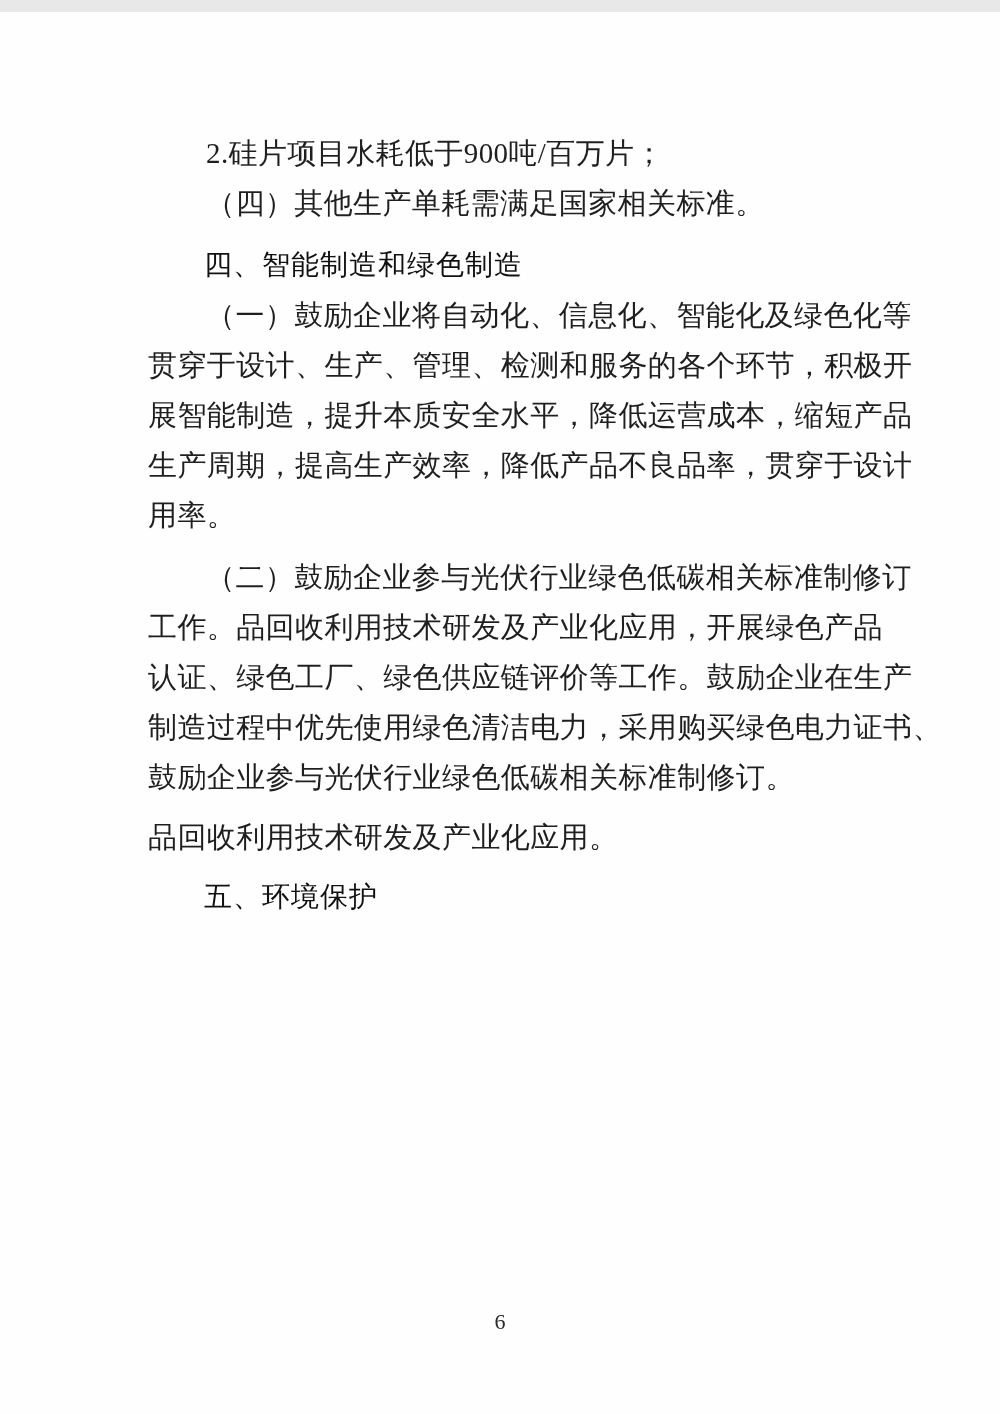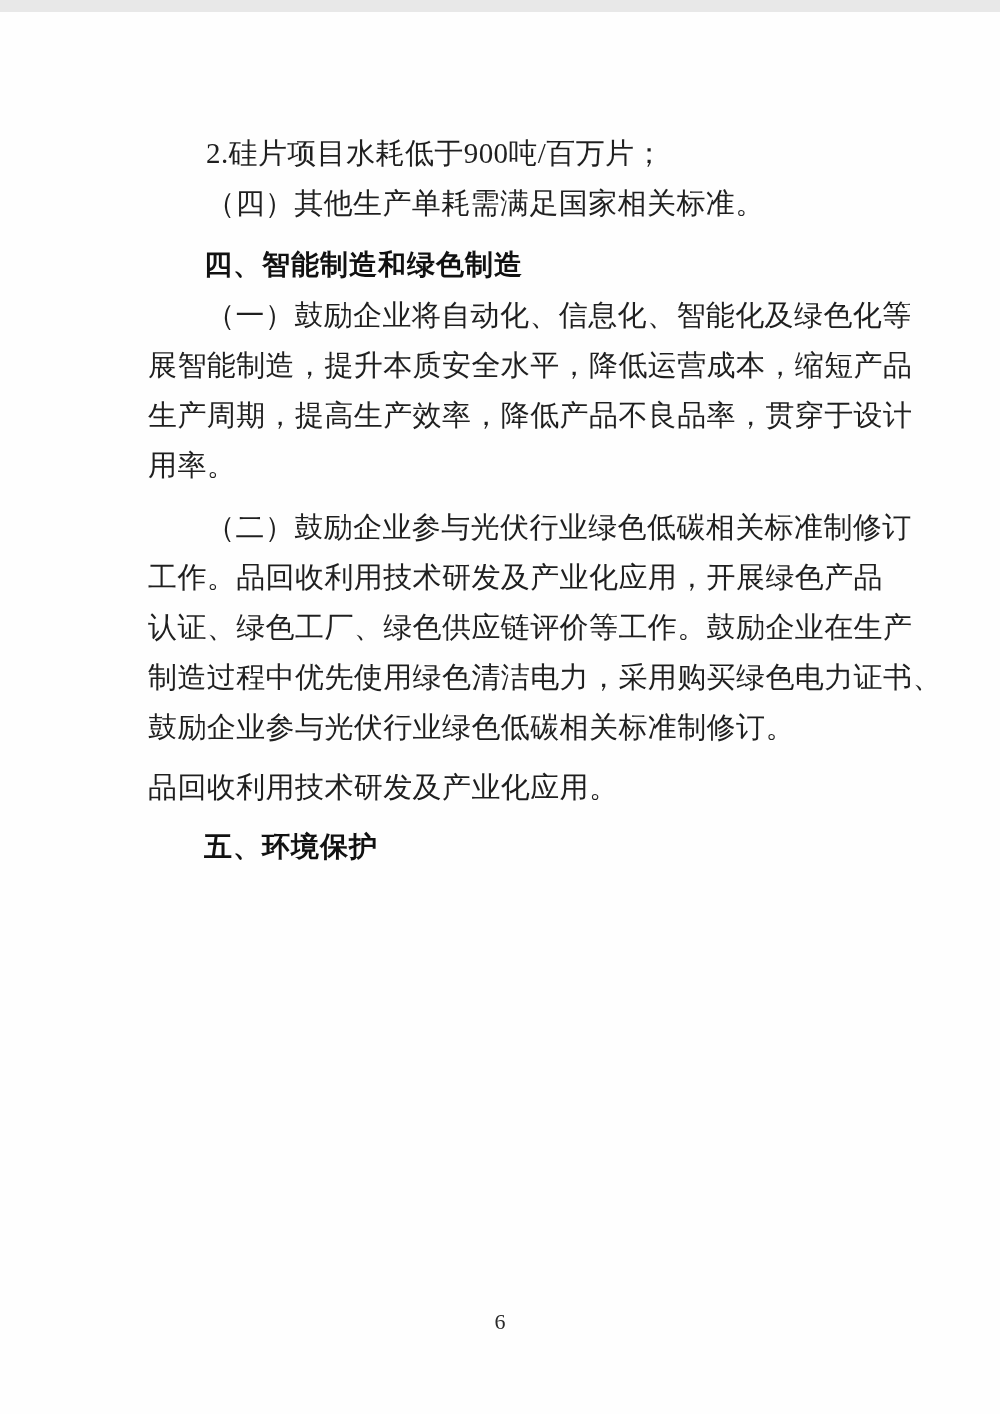--- a/index.html
+++ b/index.html
@@ -24,21 +24,21 @@
     font-size: 29px;
     line-height: 50px;
     color: #1f1f1f;
     letter-spacing: 0.4px;
   }
   .block { margin: 0; }
   .line { white-space: nowrap; }
   .indent { text-indent: 2em; }
   .heading .line {
     font-family: "Liberation Sans", "DejaVu Sans", sans-serif;
-    font-weight: 700;
+    font-weight: 400;
     font-size: 28px;
     color: #111111;
     letter-spacing: 1px;
   }
   .sp10 { margin-top: 10px; }
   .sp12 { margin-top: 12px; }
   .page-number {
     position: absolute;
     top: 1297px;
     left: 0;
@@ -63,20 +63,21 @@
     <div class="block">
       <div class="line indent">（四）其他生产单耗需满足国家相关标准。</div>
     </div>
 
     <div class="block heading sp12">
       <div class="line indent">四、智能制造和绿色制造</div>
     </div>
 
     <div class="block">
       <div class="line indent">（一）鼓励企业将自动化、信息化、智能化及绿色化等</div>
+      <div class="line">贯穿于设计、生产、管理、检测和服务的各个环节，积极开</div>
       <div class="line">展智能制造，提升本质安全水平，降低运营成本，缩短产品</div>
       <div class="line">生产周期，提高生产效率，降低产品不良品率，贯穿于设计</div>
       <div class="line">用率。</div>
     </div>
 
     <div class="block sp12">
       <div class="line indent">（二）鼓励企业参与光伏行业绿色低碳相关标准制修订</div>
       <div class="line">工作。品回收利用技术研发及产业化应用，开展绿色产品</div>
       <div class="line">认证、绿色工厂、绿色供应链评价等工作。鼓励企业在生产</div>
       <div class="line">制造过程中优先使用绿色清洁电力，采用购买绿色电力证书、</div>

